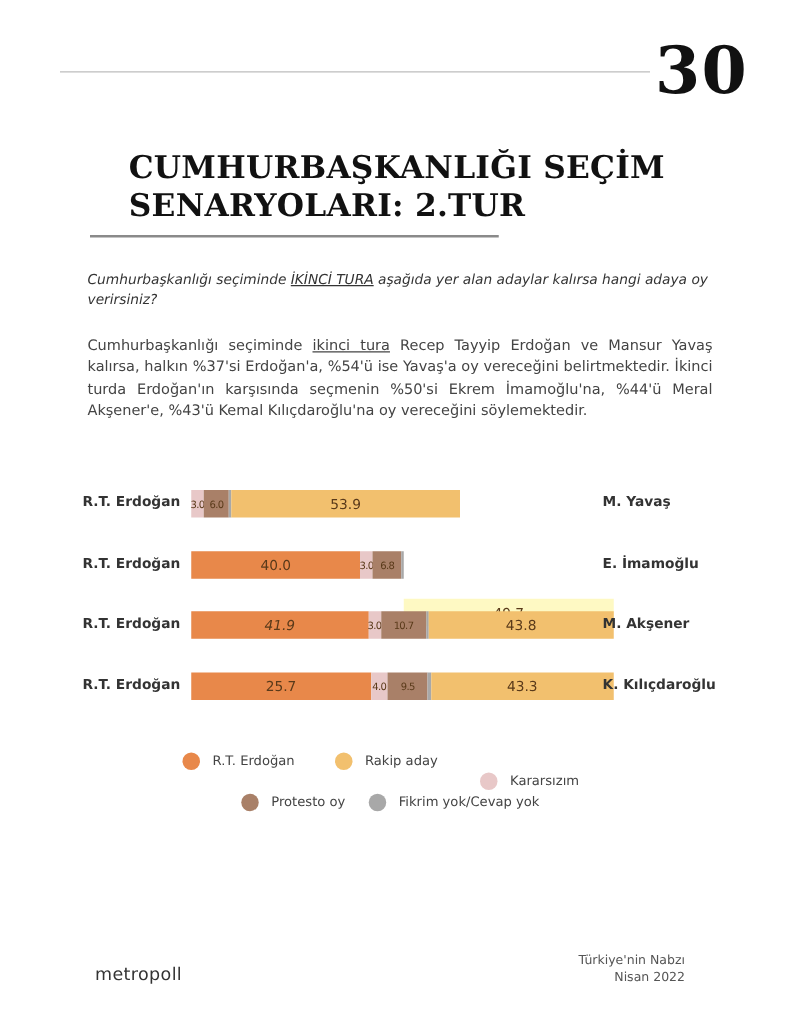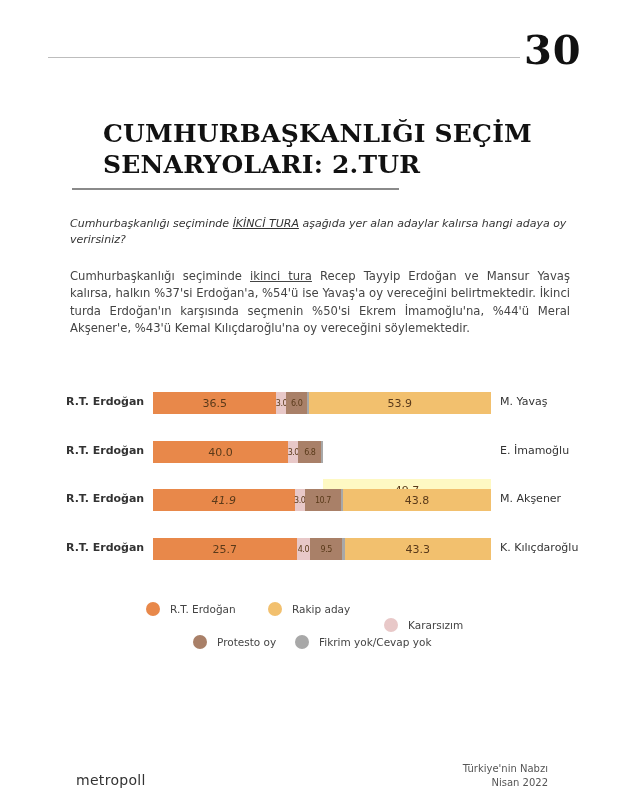--- a/index.html
+++ b/index.html
@@ -1,27 +1,27 @@
 <!DOCTYPE html>
 <html><head>
 <meta charset="utf-8">
 <style>
   html,body{margin:0;padding:0;background:#ffffff;}
   body{width:640px;height:809px;position:relative;overflow:hidden;font-family:"DejaVu Sans",sans-serif;color:#333;}
   .top-rule{position:absolute;left:48px;top:57px;width:472px;height:1px;background:#bdbdbd;}
-  .page-num{position:absolute;left:524px;top:26px;font-family:"DejaVu Serif",serif;font-weight:bold;font-size:40px;color:#111;letter-spacing:1px;}
+  .page-num{position:absolute;left:524px;top:26px;font-family:"DejaVu Serif",serif;font-weight:bold;font-size:52px;color:#111;letter-spacing:1px;}
   .title{position:absolute;left:70px;top:118px;font-family:"DejaVu Serif",serif;font-weight:bold;font-size:25px;line-height:31px;color:#111;letter-spacing:0.2px;margin-left:33px;}
   .title-rule{position:absolute;left:72px;top:188px;width:327px;height:2px;background:#8a8a8a;}
   .question{position:absolute;left:70px;top:216px;width:500px;font-style:italic;font-size:11px;line-height:16px;color:#333;}
   .question .u{text-decoration:underline;}
   .body-text{position:absolute;left:70px;top:268px;width:500px;font-size:11.6px;line-height:17.4px;color:#444;text-align:justify;}
   .body-text .u{text-decoration:underline;}
   .row{position:absolute;left:0;width:640px;height:22px;}
   .row .lname{position:absolute;left:66px;top:3px;font-size:11px;font-weight:bold;color:#333;}
-  .row .rname{position:absolute;left:500px;top:3px;font-size:11px;font-weight:normal;color:#333;white-space:nowrap;}
+  .row .rname{position:absolute;left:482px;top:3px;font-size:11px;font-weight:bold;color:#333;white-space:nowrap;}
   .bar{position:absolute;left:153px;top:0;width:338px;height:22px;display:flex;}
   .seg{height:22px;display:flex;align-items:center;justify-content:center;font-size:11px;color:#5a3a1a;overflow:visible;white-space:nowrap;}
   .seg.small{font-size:8px;letter-spacing:-0.5px;}
   .legend{position:absolute;left:0;width:640px;font-size:10.5px;color:#444;}
   .lg{position:absolute;display:flex;align-items:center;gap:10px;}
   .dot{width:14px;height:14px;border-radius:50%;display:inline-block;}
   .logo{position:absolute;left:76px;top:772px;font-size:14px;color:#333;letter-spacing:0.3px;}
   .source{position:absolute;right:92px;top:762px;text-align:right;font-size:10px;line-height:14px;color:#555;}
 </style>
 </head>
@@ -37,21 +37,20 @@
 <div class="title-rule"></div>
 
 <div class="question"><span>Cumhurbaşkanlığı seçiminde </span><span class="u">İKİNCİ TURA</span><span> aşağıda yer alan adaylar kalırsa hangi adaya oy verirsiniz?</span></div>
 
 <div class="body-text"><span>Cumhurbaşkanlığı seçiminde </span><span class="u">ikinci tura</span><span> Recep Tayyip Erdoğan ve Mansur Yavaş kalırsa, halkın %37'si Erdoğan'a, %54'ü ise Yavaş'a oy vereceğini belirtmektedir. İkinci turda Erdoğan'ın karşısında seçmenin %50'si Ekrem İmamoğlu'na, %44'ü Meral Akşener'e, %43'ü Kemal Kılıçdaroğlu'na oy vereceğini söylemektedir.</span></div>
 
 <div id="chart">
     <div class="row" style="top: 392px;">
       <div class="lname">R.T. Erdoğan</div>
       <div class="bar">
-        <div class="seg" style="width: 36.5%; background: rgb(232, 136, 74);">36.5</div>
         <div class="seg small" style="width: 3%; background: rgb(232, 200, 200);">3.0</div>
         <div class="seg small" style="width: 6%; background: rgb(169, 128, 104);">6.0</div>
         <div class="seg" style="width: 0.6%; background: rgb(168, 168, 168);"></div>
         <div class="seg" style="width: 53.9%; background: rgb(242, 192, 110);">53.9</div>
       </div>
       <div class="rname">M. Yavaş</div>
     </div>
     <div class="row" style="top: 441px;">
       <div class="lname">R.T. Erdoğan</div>
       <div class="bar">

